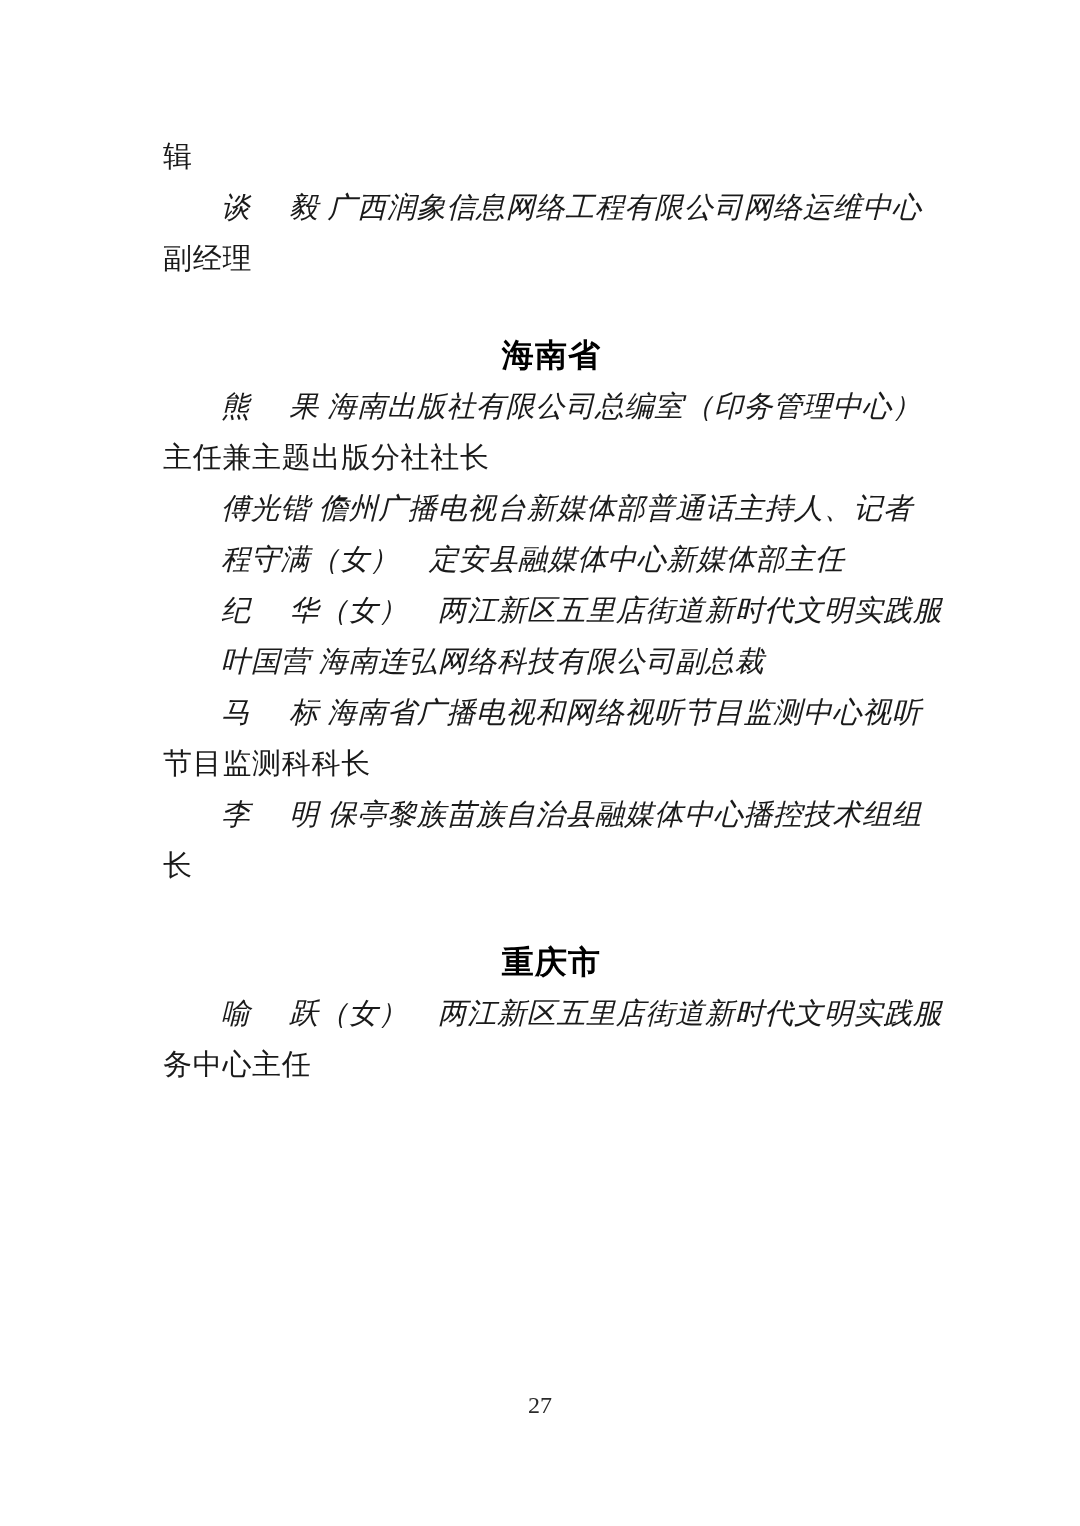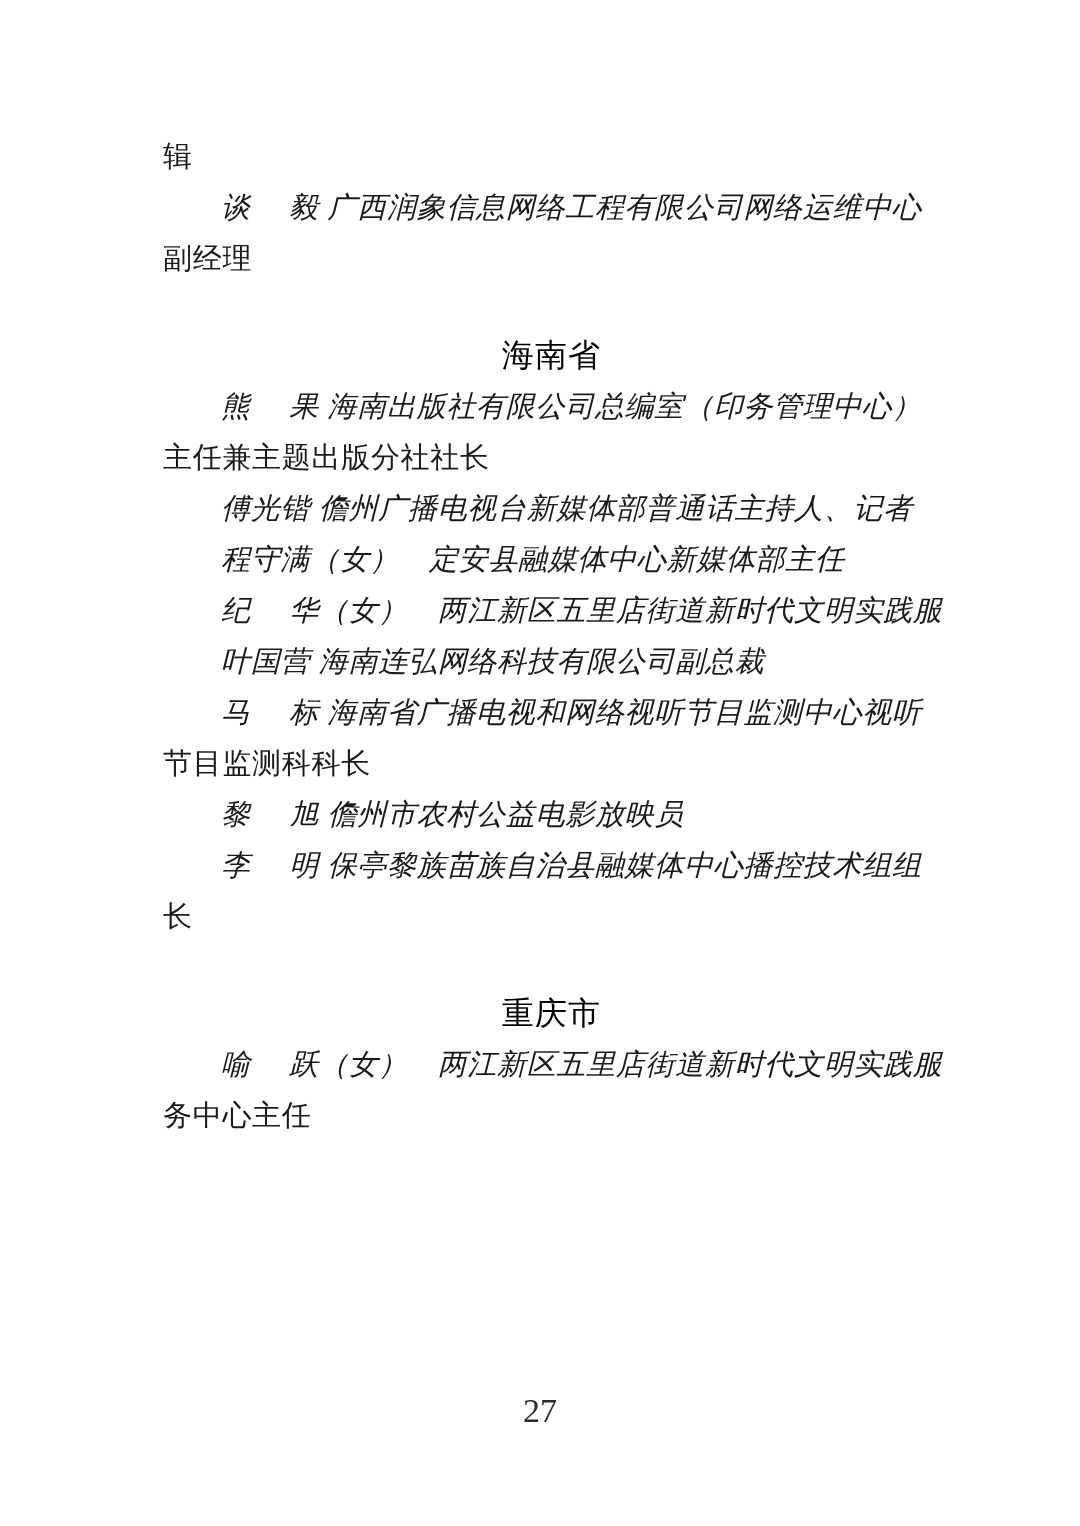--- a/index.html
+++ b/index.html
@@ -29,35 +29,35 @@
     height: 51px;
     line-height: 51px;
     white-space: pre;
   }
   .line.entry {
     text-indent: 58px;
     font-style: italic;
   }
   .line.heading {
     text-align: center;
-    font-weight: 400;
+    font-weight: 700;
     font-size: 32px;
     margin-top: 46px;
     letter-spacing: 1.2px;
     color: #000000;
     text-indent: 0;
   }
   .page-number {
     position: absolute;
     top: 1392px;
     left: 0;
     width: 100%;
     text-align: center;
     font-family: "Liberation Serif", "DejaVu Serif", serif;
-    font-size: 34px;
+    font-size: 24px;
     color: #2b2b2b;
   }
   .watermark {
     position: absolute;
     top: 1461px;
     right: 26px;
     display: flex;
     align-items: center;
     gap: 10px;
     color: #b4b4b4;
@@ -77,21 +77,20 @@
       <div class="line">副经理</div>
       <div class="line heading">海南省</div>
       <div class="line entry">熊　 果 海南出版社有限公司总编室（印务管理中心）</div>
       <div class="line">主任兼主题出版分社社长</div>
       <div class="line entry">傅光锴 儋州广播电视台新媒体部普通话主持人、记者</div>
       <div class="line entry">程守满（女）　定安县融媒体中心新媒体部主任</div>
       <div class="line entry">纪　 华（女）　两江新区五里店街道新时代文明实践服</div>
       <div class="line entry">叶国营 海南连弘网络科技有限公司副总裁</div>
       <div class="line entry">马　 标 海南省广播电视和网络视听节目监测中心视听</div>
       <div class="line">节目监测科科长</div>
-      <div class="line entry">黎　 旭 儋州市农村公益电影放映员</div>
       <div class="line entry">李　 明 保亭黎族苗族自治县融媒体中心播控技术组组</div>
       <div class="line">长</div>
       <div class="line heading">重庆市</div>
       <div class="line entry">喻　 跃（女）　两江新区五里店街道新时代文明实践服</div>
       <div class="line">务中心主任</div>
     </div>
 
   <div class="page-number">27</div>
 
   <div class="watermark">

